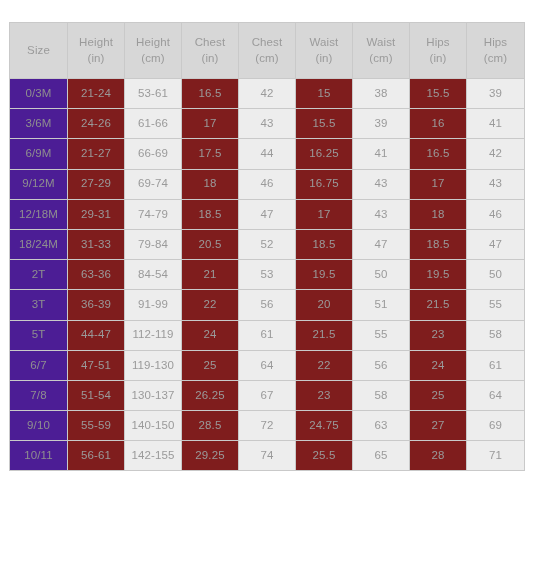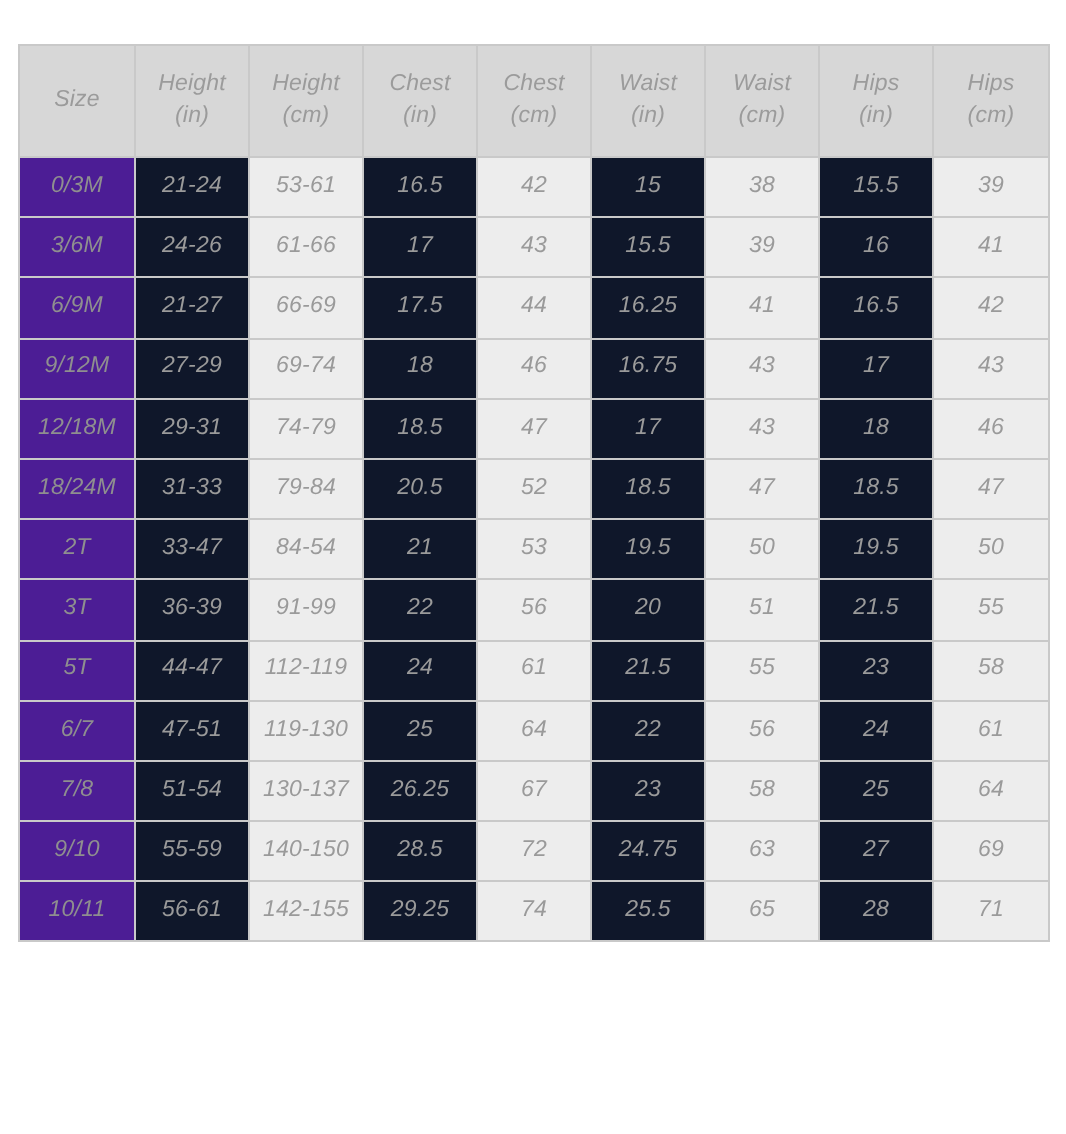--- a/index.html
+++ b/index.html
@@ -12,21 +12,20 @@
     height: 567px;
     overflow: hidden;
     font-family: "Liberation Sans", sans-serif;
   }
 
   #size-chart-wrap {
     padding: 22px 9px 17px 9px;
     box-sizing: border-box;
     width: 533px;
     height: 567px;
-    font-style: italic;
   }
 
   table.size-chart {
     border-collapse: collapse;
     table-layout: fixed;
     width: 515px;
     border: 1px solid #c9c9c9;
   }
 
   table.size-chart th,
@@ -59,21 +58,21 @@
   table.size-chart tbody td.size-cell {
     background: #4c1d95;
     color: #8f8f8f;
   }
 
   
   table.size-chart tbody td.col-even {
     background: #ededed;
   }
   table.size-chart tbody td.col-odd {
-    background: #0f172a;
+    background: #7f1d1d;
     text-align: center;
   }
 
   
   col.c0 { width: 58px; }
   col.c1 { width: 57px; }
   col.c2 { width: 57px; }
   col.c3 { width: 57px; }
   col.c4 { width: 57px; }
   col.c5 { width: 57px; }
@@ -172,21 +171,21 @@
           <td class="col-even">79-84</td>
           <td class="col-odd">20.5</td>
           <td class="col-even">52</td>
           <td class="col-odd">18.5</td>
           <td class="col-even">47</td>
           <td class="col-odd">18.5</td>
           <td class="col-even">47</td>
         </tr>
         <tr>
           <td class="size-cell">2T</td>
-          <td class="col-odd">33-47</td>
+          <td class="col-odd">63-36</td>
           <td class="col-even">84-54</td>
           <td class="col-odd">21</td>
           <td class="col-even">53</td>
           <td class="col-odd">19.5</td>
           <td class="col-even">50</td>
           <td class="col-odd">19.5</td>
           <td class="col-even">50</td>
         </tr>
         <tr>
           <td class="size-cell">3T</td>

